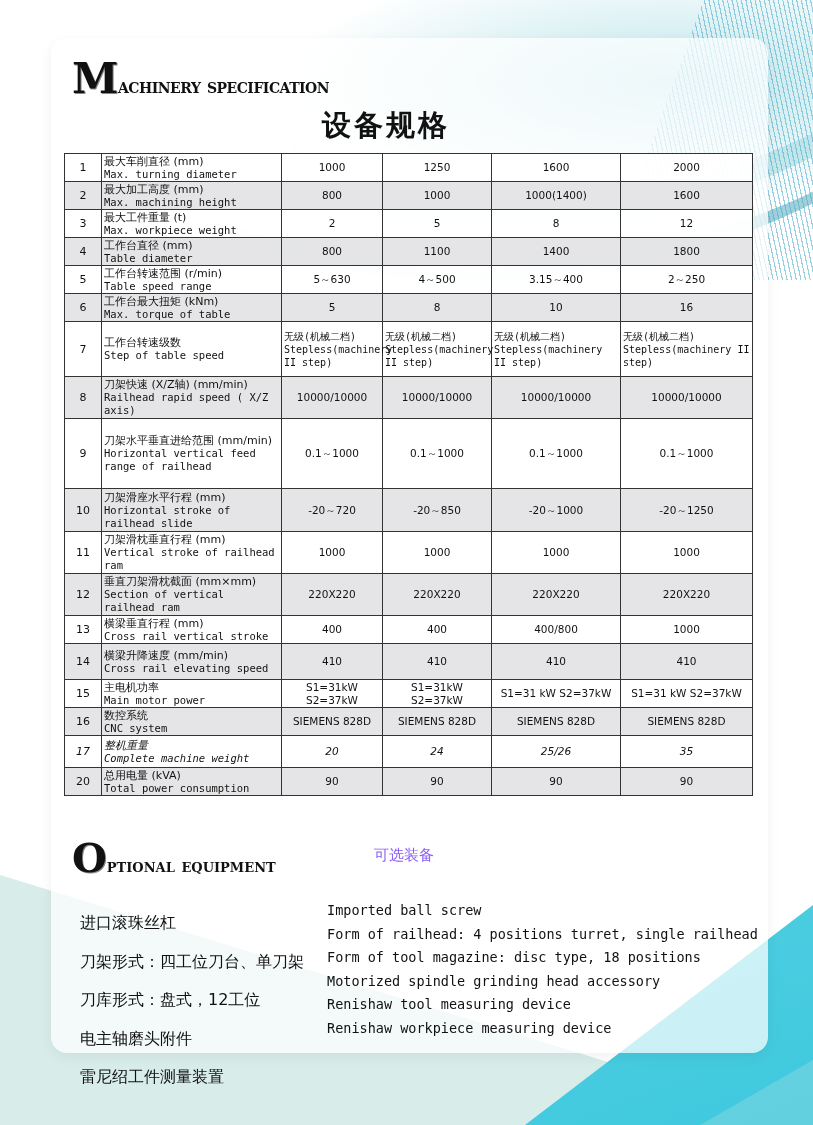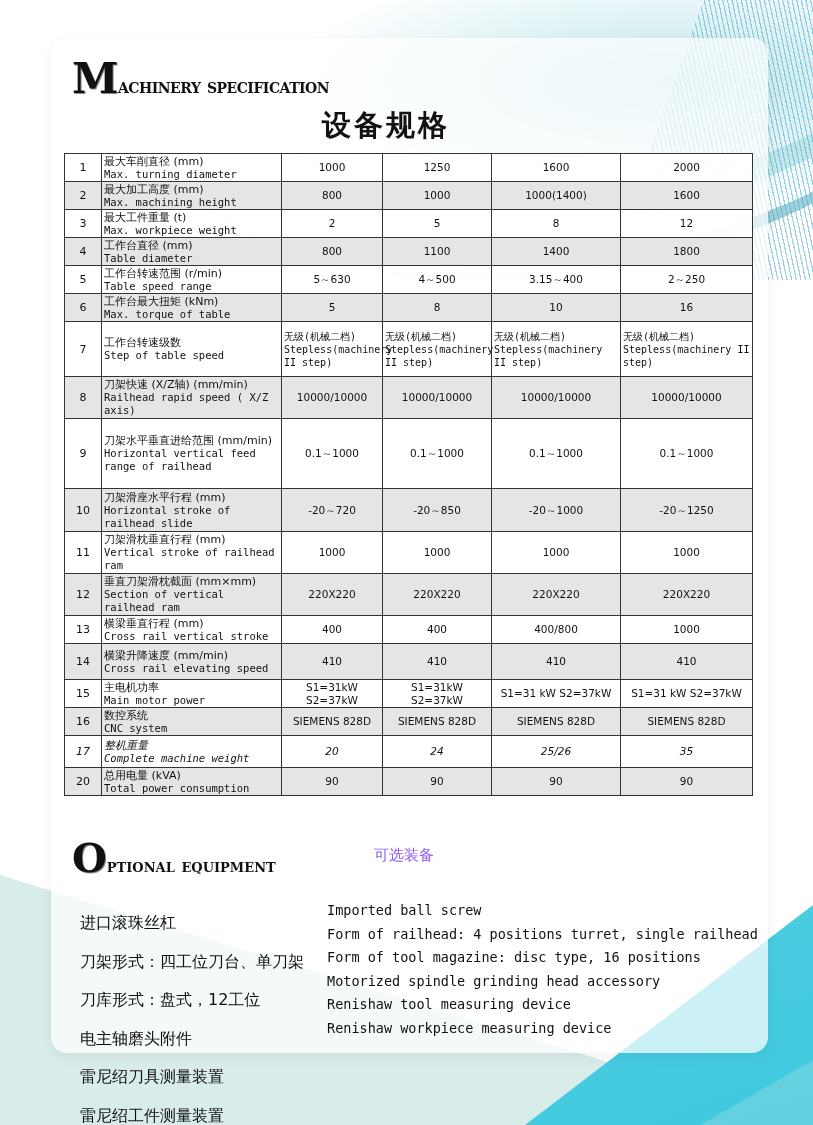--- a/index.html
+++ b/index.html
@@ -341,23 +341,22 @@
 <div class="opt-title">
   <span class="cap">O</span><span class="rest">ptional equipment</span>
 </div>
 <div class="opt-title-zh">可选装备</div>
 
 <div class="opt-list-zh" id="opt-zh">
     <div>进口滚珠丝杠</div>
     <div>刀架形式：四工位刀台、单刀架</div>
     <div>刀库形式：盘式，12工位</div>
     <div>电主轴磨头附件</div>
-    <div>雷尼绍刀具测量装置</div>
     <div>雷尼绍工件测量装置</div>
   </div>
 <div class="opt-list-en" id="opt-en">
     <div>Imported ball screw</div>
     <div>Form of railhead: 4 positions turret, single railhead</div>
-    <div>Form of tool magazine: disc type, 16 positions</div>
+    <div>Form of tool magazine: disc type, 18 positions</div>
     <div>Motorized spindle grinding head accessory</div>
     <div>Renishaw tool measuring device</div>
     <div>Renishaw workpiece measuring device</div>
   </div>
 
 </body></html>

